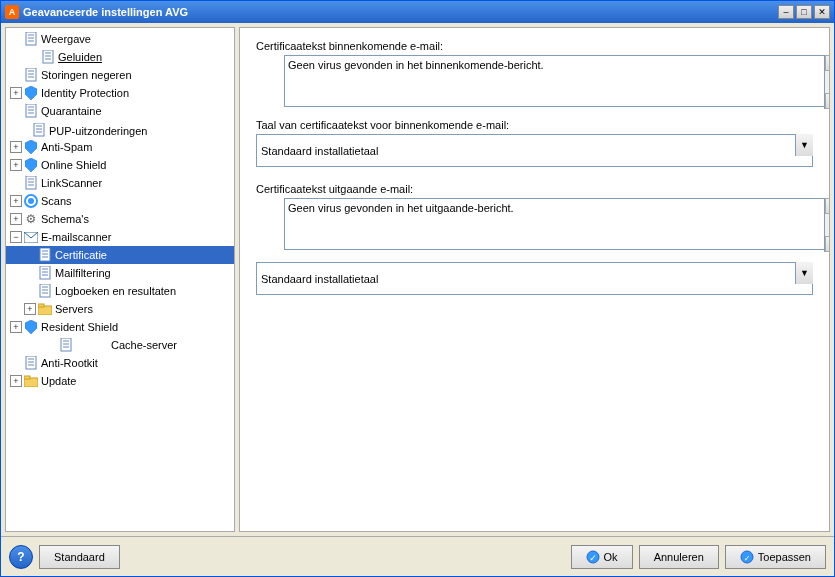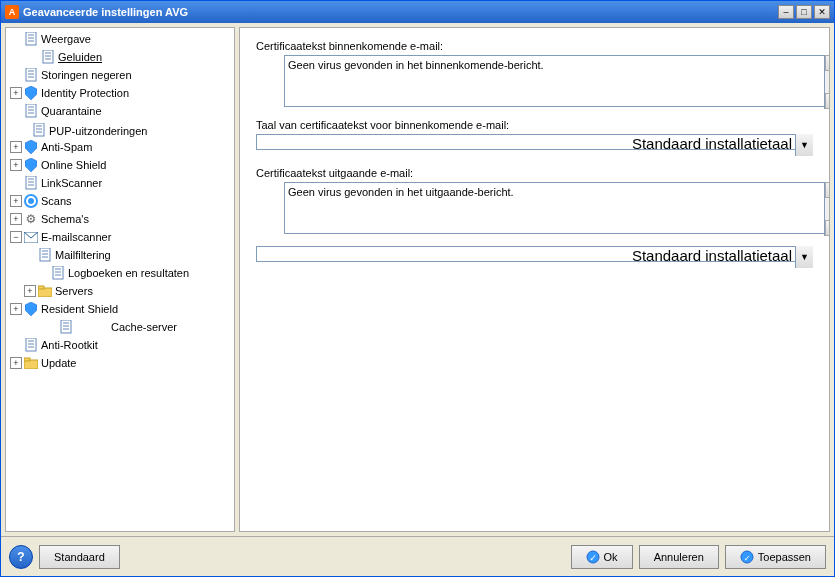--- a/index.html
+++ b/index.html
@@ -182,29 +182,28 @@
       flex: 1;
       background: #f0f0f0;
     }
     .dropdown-wrapper {
       position: relative;
       width: 100%;
       margin-bottom: 16px;
     }
     .dropdown-field {
       width: 100%;
-      height: 16px;
+      height: 33px;
       border: 1px solid #7f9db9;
       background: white;
       padding: 0 20px 0 4px;
-      font-size: 15px;
+      font-size: 11px;
       font-family: Tahoma, Arial, sans-serif;
       appearance: none;
       cursor: pointer;
-      text-align: right;
     }
     .dropdown-arrow {
       position: absolute;
       right: 0;
       top: 0;
       width: 18px;
       height: 22px;
       background: linear-gradient(to bottom, #f4f4f4, #dcdcdc);
       border-left: 1px solid #7f9db9;
       display: flex;
@@ -405,33 +404,45 @@
         <div class="tree-item" style="padding-left: 4px;">
           <span class="tree-expand">−</span>
           <span class="tree-icon">
             <svg width="14" height="11" viewBox="0 0 14 11">
               <rect x="0" y="0" width="14" height="11" fill="white" stroke="#336699" stroke-width="1"></rect>
               <polyline points="0,0 7,6 14,0" fill="none" stroke="#336699" stroke-width="1"></polyline>
             </svg>
           </span>
           <span class="item-label">E-mailscanner</span>
         </div>
+        <div class="tree-item selected" style="padding-left: 18px;">
+          <span style="width: 14px; display: inline-block;"></span>
+          <span class="tree-icon">
+            <svg width="12" height="14" viewBox="0 0 12 14">
+              <rect x="1" y="0" width="10" height="13" fill="white" stroke="#6688bb" stroke-width="1"></rect>
+              <line x1="3" y1="3" x2="9" y2="3" stroke="#6688bb" stroke-width="1"></line>
+              <line x1="3" y1="6" x2="9" y2="6" stroke="#6688bb" stroke-width="1"></line>
+              <line x1="3" y1="9" x2="9" y2="9" stroke="#6688bb" stroke-width="1"></line>
+            </svg>
+          </span>
+          <span class="item-label">Certificatie</span>
+        </div>
         <div class="tree-item" style="padding-left: 18px;">
           <span style="width: 14px; display: inline-block;"></span>
           <span class="tree-icon">
             <svg width="12" height="14" viewBox="0 0 12 14">
               <rect x="1" y="0" width="10" height="13" fill="white" stroke="#6688bb" stroke-width="1"></rect>
               <line x1="3" y1="3" x2="9" y2="3" stroke="#6688bb" stroke-width="1"></line>
               <line x1="3" y1="6" x2="9" y2="6" stroke="#6688bb" stroke-width="1"></line>
               <line x1="3" y1="9" x2="9" y2="9" stroke="#6688bb" stroke-width="1"></line>
             </svg>
           </span>
           <span class="item-label">Mailfiltering</span>
         </div>
-        <div class="tree-item" style="padding-left: 31px;">
+        <div class="tree-item" style="padding-left: 18px;">
           <span style="width: 14px; display: inline-block;"></span>
           <span class="tree-icon">
             <svg width="12" height="14" viewBox="0 0 12 14">
               <rect x="1" y="0" width="10" height="13" fill="white" stroke="#6688bb" stroke-width="1"></rect>
               <line x1="3" y1="3" x2="9" y2="3" stroke="#6688bb" stroke-width="1"></line>
               <line x1="3" y1="6" x2="9" y2="6" stroke="#6688bb" stroke-width="1"></line>
               <line x1="3" y1="9" x2="9" y2="9" stroke="#6688bb" stroke-width="1"></line>
             </svg>
           </span>
           <span class="item-label">Logboeken en resultaten</span>

